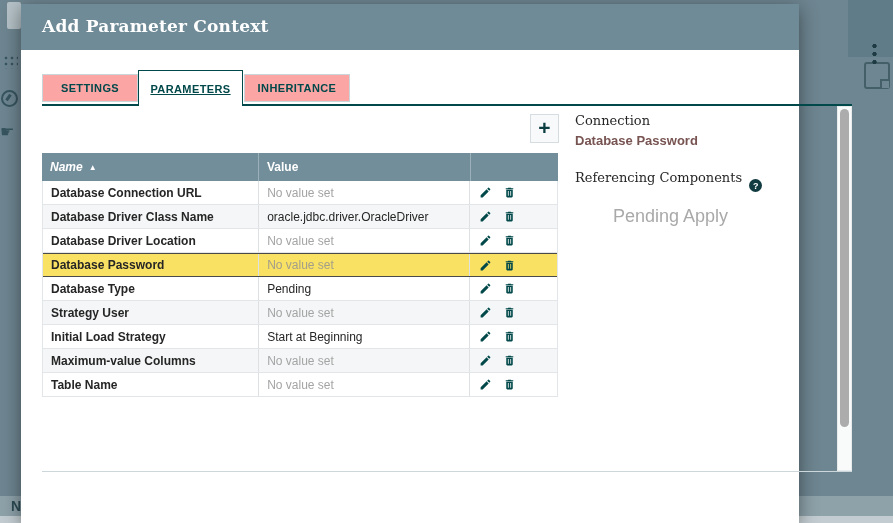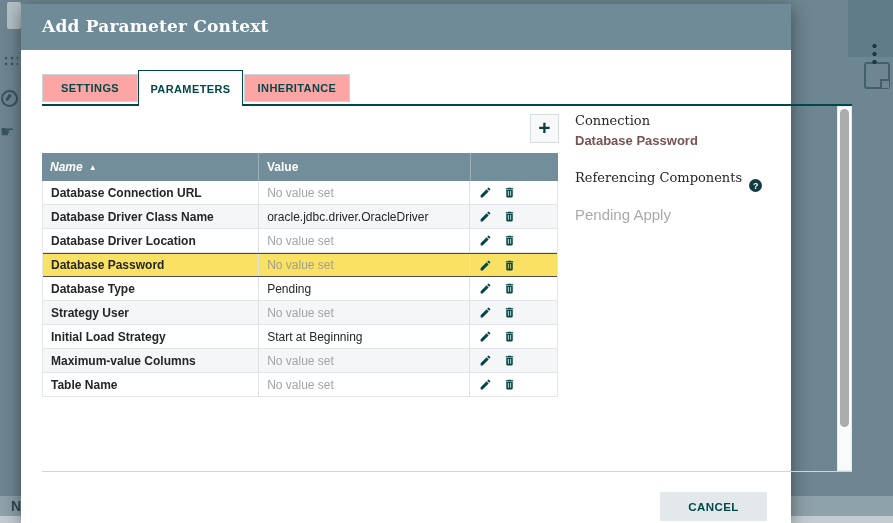--- a/index.html
+++ b/index.html
@@ -32,21 +32,21 @@
     border:2px solid rgba(28,56,64,0.5);border-radius:3px;}
   .label-tool-icon:after{content:"";position:absolute;right:-1px;bottom:-1px;width:7px;height:7px;
     background:#6e8691;border-top:2px solid rgba(28,56,64,0.5);border-left:2px solid rgba(28,56,64,0.5);}
   .breadcrumb-band{position:absolute;left:0;top:496px;width:100%;height:20px;background:rgba(170,185,192,0.55);}
   .breadcrumb-n{position:absolute;left:11px;top:498px;font-size:14px;color:#2c4a54;font-weight:bold;}
   .statusbar-sliver{position:absolute;left:0;top:516px;width:100%;height:7px;background:rgba(216,222,225,0.8);}
 
   
   .dialog{
     position:absolute;left:21px;top:4px;width:770px;height:519px;
-    background:#ffffff;box-shadow:0 4px 18px rgba(0,0,0,0.45);
+    background:#ffffff;box-shadow:0 4px 18px rgba(0,0,0,0.45);padding-left:8px;
   }
   .dialog-header{
     position:absolute;left:0;top:0;width:100%;height:46px;background:#6f8b98;
   }
   .dialog-title{
     position:absolute;left:21px;top:12px;color:#ffffff;
     font-family:"DejaVu Serif","Liberation Serif",serif;
     font-size:17px;font-weight:bold;letter-spacing:.2px;
   }
   
@@ -55,21 +55,21 @@
     position:absolute;top:4px;height:28px;box-sizing:border-box;
     background:#fca5a5;border:1px solid #cbd6da;
     display:flex;align-items:center;justify-content:center;
     font-size:11px;font-weight:bold;color:#004849;letter-spacing:.4px;cursor:pointer;
   }
   .tab-settings{left:0;width:96px;}
   .tab-parameters{left:96px;width:105px;}
   .tab-inheritance{left:202px;width:106px;}
   .tab.active{
     top:0;height:36px;background:#ffffff;z-index:3;
-    border:1px solid #004849;border-bottom:none;
+    border:1px solid #004849;border-bottom:none;text-decoration:underline;
   }
   .tab-underline{position:absolute;left:21px;top:100px;width:810px;height:2px;background:#004849;z-index:2;}
 
   
   .add-button{
     position:absolute;left:509px;top:110px;width:29px;height:29px;box-sizing:border-box;
     background:#f7f9fa;border:1px solid #d5dde0;
     display:flex;align-items:center;justify-content:center;cursor:pointer;
   }
   .add-button span{color:#0b3e41;font-size:21px;font-weight:bold;line-height:21px;margin-top:-2px;}
@@ -102,21 +102,21 @@
   .sp-label{
     font-family:"DejaVu Serif","Liberation Serif",serif;
     font-size:13px;color:#262626;margin-bottom:5px;
   }
   .sp-param-value{font-size:13px;font-weight:bold;color:#775351;margin-bottom:22px;}
   .sp-ref-row{display:flex;align-items:center;gap:7px;margin-bottom:5px;}
   .help-icon{
     width:13px;height:13px;border-radius:50%;background:#123b41;color:#fff;
     font-size:9px;font-weight:bold;display:inline-flex;align-items:center;justify-content:center;cursor:pointer;
   }
-  .sp-ref-value{font-size:15px;color:#a9a9a9;}
+  .sp-ref-value{font-size:18px;color:#a9a9a9;margin-left:38px;}
 
   
   .scroll-track{
     position:absolute;left:816px;top:102px;width:15px;height:365px;box-sizing:border-box;
     background:#f9fafa;border:1px solid #e8ebec;
   }
   .scroll-thumb{position:absolute;left:2px;top:2px;width:9px;height:318px;background:#acacac;border-radius:5px;cursor:grab;}
 
   
   .footer-divider{position:absolute;left:21px;top:467px;width:810px;height:1px;background:#ccd7db;}
@@ -334,14 +334,13 @@
       <span class="help-icon">?</span>
     </div>
     <div class="sp-ref-value">Pending Apply</div>
   </div>
 
   <div class="scroll-track">
     <div class="scroll-thumb"></div>
   </div>
 
   <div class="footer-divider"></div>
-  <div class="btn btn-cancel">CANCEL</div>
 </div>
 
 </body></html>

